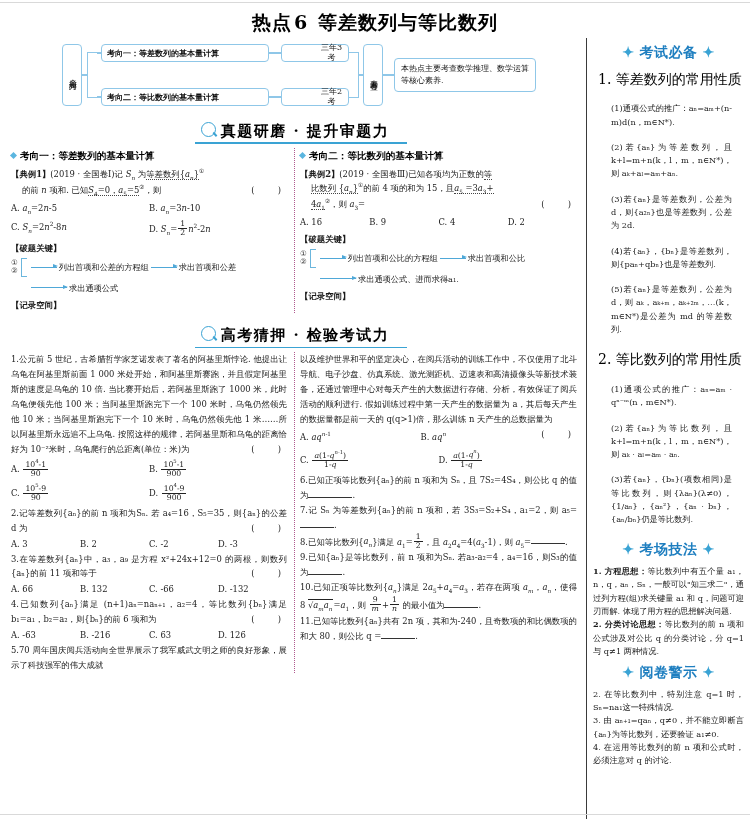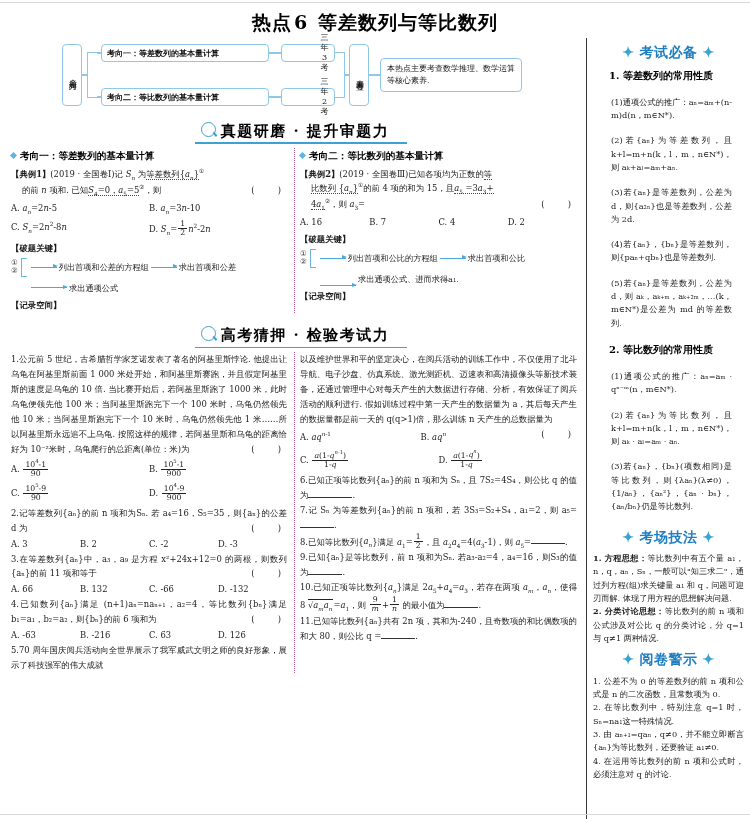--- a/index.html
+++ b/index.html
@@ -89,21 +89,21 @@
     color: #111;
   }
   .fbox-vert {
     writing-mode: vertical-rl;
     text-orientation: upright;
     letter-spacing: 1px;
   }
   .fb-root { width: 20px; height: 62px; font-weight: 500;}
   .fb-sy { width: 20px; height: 62px; }
   .fb-k { width: 168px; height: 18px; font-weight: bold; justify-content: flex-start; padding-left:5px; }
-  .fb-y { width: 54px; height: 18px; padding-left: 37px; }
+  .fb-y { width: 68px; height: 18px; padding-left: 37px; }
   .fb-desc { width: 142px; height: 34px; text-align: left; padding: 3px 6px; line-height:1.45; }
   .row2 { display:flex; flex-direction:column; justify-content:space-between; height:62px; }
   .rowline { display:flex; align-items:center; }
   .hconn { height: 1.1px; background: #8fc7e8; }
   .bracket {
     width: 9px;
     height: 44px;
     border-left: 1.1px solid #8fc7e8;
     border-top: 1.1px solid #8fc7e8;
     border-bottom: 1.1px solid #8fc7e8;
@@ -243,23 +243,23 @@
   .rail-head {
     text-align: center;
     color: #1f7fc0;
     font-weight: bold;
     font-size: 14px;
     margin: 3px 0 4px 0;
     letter-spacing: 0.5px;
   }
   .plus { color:#3aa3d4; font-weight: bold; margin: 0 5px; }
   .rail-sub {
-    font-weight: bold;
-    font-size: 10px;
-    margin: 2px 0 1px 16px;
+    font-weight: normal;
+    font-size: 14px;
+    margin: 2px 0 1px 5px;
     color: #000;
   }
   .rail-p {
     margin: 12px;
     text-align: justify;
     text-indent: 0;
     padding-left: 6px;
   }
   .rail-item { padding-left: 0; margin: 0; text-align: justify; }
 
@@ -383,40 +383,40 @@
             <span class="dianli-head">【典例2】</span><span>(2019 · 全国卷Ⅲ)</span>已知各项均为正数的<span class="u-wave">等</span>
           </div>
           <div class="para indent">
             <span class="u-wave">比数列 {<i>a<sub>n</sub></i>}</span><sup>①</sup>的前 4 项的和为 15，且<span class="u-wave"><i>a</i><sub>5</sub> =3<i>a</i><sub>3</sub>+</span>
           </div>
           <div class="para indent">
             <span class="u-wave">4<i>a</i><sub>1</sub></span><sup>②</sup>，则 <i>a</i><sub>3</sub>=<span class="answer-paren">(&nbsp;&nbsp;)</span>
           </div>
           <div class="options">
             <div class="opt4">A. 16</div>
-            <div class="opt4">B. 7</div>
+            <div class="opt4">B. 9</div>
             <div class="opt4">C. 4</div>
             <div class="opt4">D. 2</div>
           </div>
 
           <div class="tag">【破题关键】</div>
 
           <div class="bd">
             <div class="bd-row">
               <div style="display:flex;flex-direction:column;line-height:1.05;">
                 <span class="circ">①</span>
                 <span class="circ">②</span>
               </div>
               <div class="bd-brace"></div>
               <span class="arrow"></span>
               <span>列出首项和公比的方程组</span>
               <span class="arrow"></span>
               <span>求出首项和公比</span>
             </div>
-            <div class="bd-row" style="margin-top:4px;padding-left:18px;align-items:flex-end;">
+            <div class="bd-row" style="margin-top:4px;padding-left:18px;">
               <span class="arrow long"></span>
               <span>求出通项公式、进而求得a₁.</span>
             </div>
           </div>
 
           <div class="tag">【记录空间】</div>
         </div>
       </div>
 
       <div class="banner" style="margin-top:12px;">
@@ -542,21 +542,20 @@
 
       <div class="rail-head" style="margin-top:7px;">
         <span class="plus">✦</span><span>考场技法</span><span class="plus">✦</span>
       </div>
       <p class="rail-item"><b>1. 方程思想：</b><span>等比数列中有五个量 a₁，n，q，aₙ，Sₙ，一般可以"知三求二"，通过列方程(组)求关键量 a₁ 和 q，问题可迎刃而解. 体现了用方程的思想解决问题.</span></p>
       <p class="rail-item"><b>2. 分类讨论思想：</b><span>等比数列的前 n 项和公式涉及对公比 q 的分类讨论，分 q=1 与 q≠1 两种情况.</span></p>
 
       <div class="rail-head" style="">
         <span class="plus">✦</span><span>阅卷警示</span><span class="plus">✦</span>
       </div>
-      <p class="rail-item">1. 公差不为 0 的等差数列的前 n 项和公式是 n 的二次函数，且常数项为 0.</p>
       <p class="rail-item">2. 在等比数列中，特别注意 q=1 时，Sₙ=na₁这一特殊情况.</p>
       <p class="rail-item">3. 由 aₙ₊₁=qaₙ，q≠0，并不能立即断言{aₙ}为等比数列，还要验证 a₁≠0.</p>
       <p class="rail-item">4. 在运用等比数列的前 n 项和公式时，必须注意对 q 的讨论.</p>
     </div>
   </div>
 
   <div class="bottomline"></div>
 </div>
 
 </body></html>

